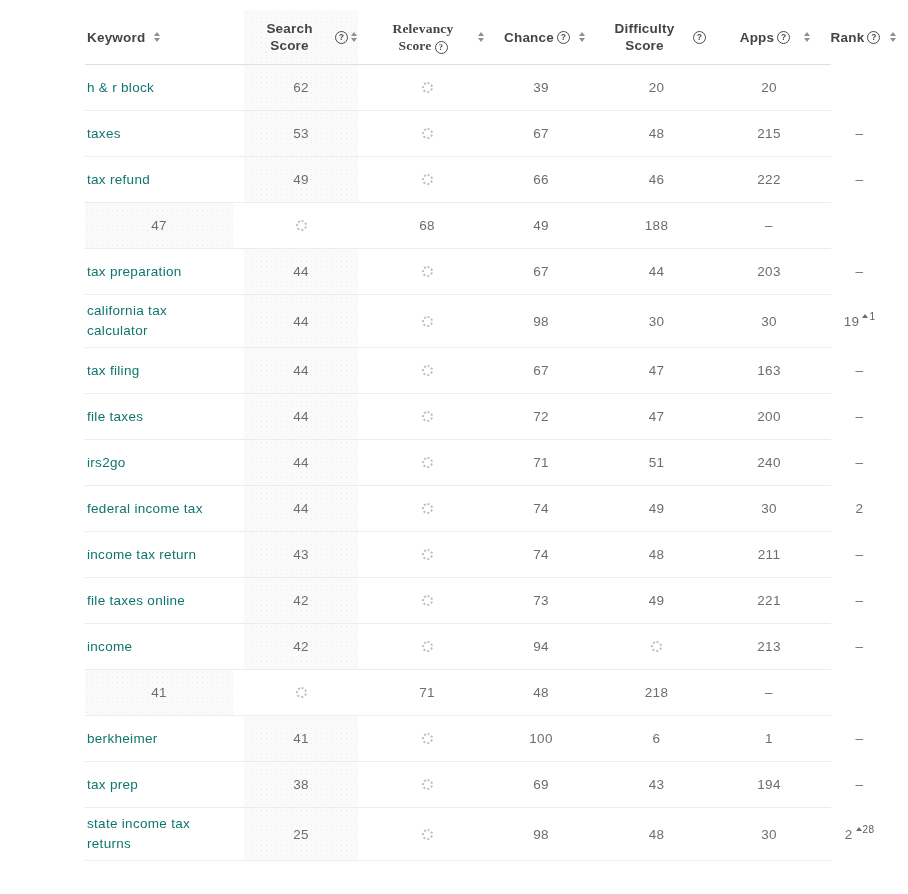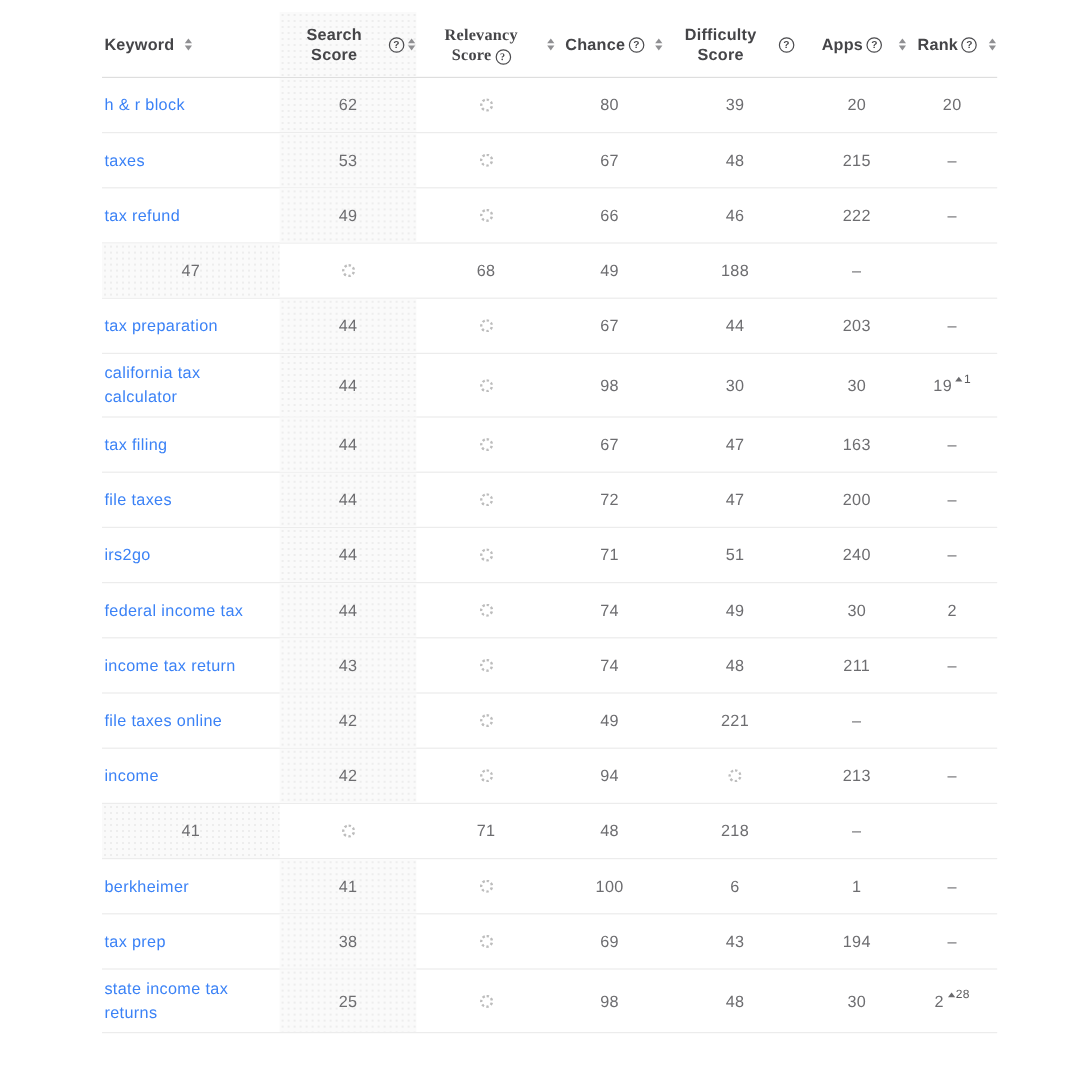--- a/index.html
+++ b/index.html
@@ -12,20 +12,21 @@
     overflow: hidden;
   }
   .wrap {
     width: 746px;
     margin: 10px 0 0 85px;
     --cols: 148px 114px 116px 90px 119px 84px 75px;
   }
   .thead, .row {
     display: grid;
     grid-template-columns: var(--cols);
+    gap: 11px;
   }
   .thead { border-bottom: 1px solid #dedede; }
   .hcell {
     position: relative;
     min-height: 54px;
     display: flex;
     align-items: center;
     justify-content: center;
     font-weight: 700;
     color: #454548;
@@ -71,21 +72,21 @@
     letter-spacing: .3px;
     color: #6d6d70;
     padding: 6px 4px;
     text-align: center;
   }
   .cell.kw {
     justify-content: flex-start;
     text-align: left;
     padding-left: 2px;
     padding-right: 14px;
-    color: #3b82f6;
+    color: #0f766e;
     line-height: 20px;
   }
   .spinner {
     width: 11px; height: 11px;
     border: 2px dotted #bdbdbd;
     border-radius: 50%;
     flex: 0 0 auto;
   }
   .rank-change {
     display: inline-flex;
@@ -172,21 +173,20 @@
 
   </div>
 
   <div id="tbody">
       <div class="row">
         <div class="cell kw">h &amp; r block</div>
         <div class="cell shade">62</div>
         <div class="cell">
           <div class="spinner"></div>
         </div>
-        <div class="cell">80</div>
         <div class="cell">39</div>
         <div class="cell">20</div>
         <div class="cell">
           <span>20</span>
         </div>
       </div>
       <div class="row">
         <div class="cell kw">taxes</div>
         <div class="cell shade">53</div>
         <div class="cell">
@@ -318,20 +318,21 @@
         <div class="cell">
           <span>–</span>
         </div>
       </div>
       <div class="row">
         <div class="cell kw">file taxes online</div>
         <div class="cell shade">42</div>
         <div class="cell">
           <div class="spinner"></div>
         </div>
+        <div class="cell">73</div>
         <div class="cell">49</div>
         <div class="cell">221</div>
         <div class="cell">
           <span>–</span>
         </div>
       </div>
       <div class="row">
         <div class="cell kw">income</div>
         <div class="cell shade">42</div>
         <div class="cell">

